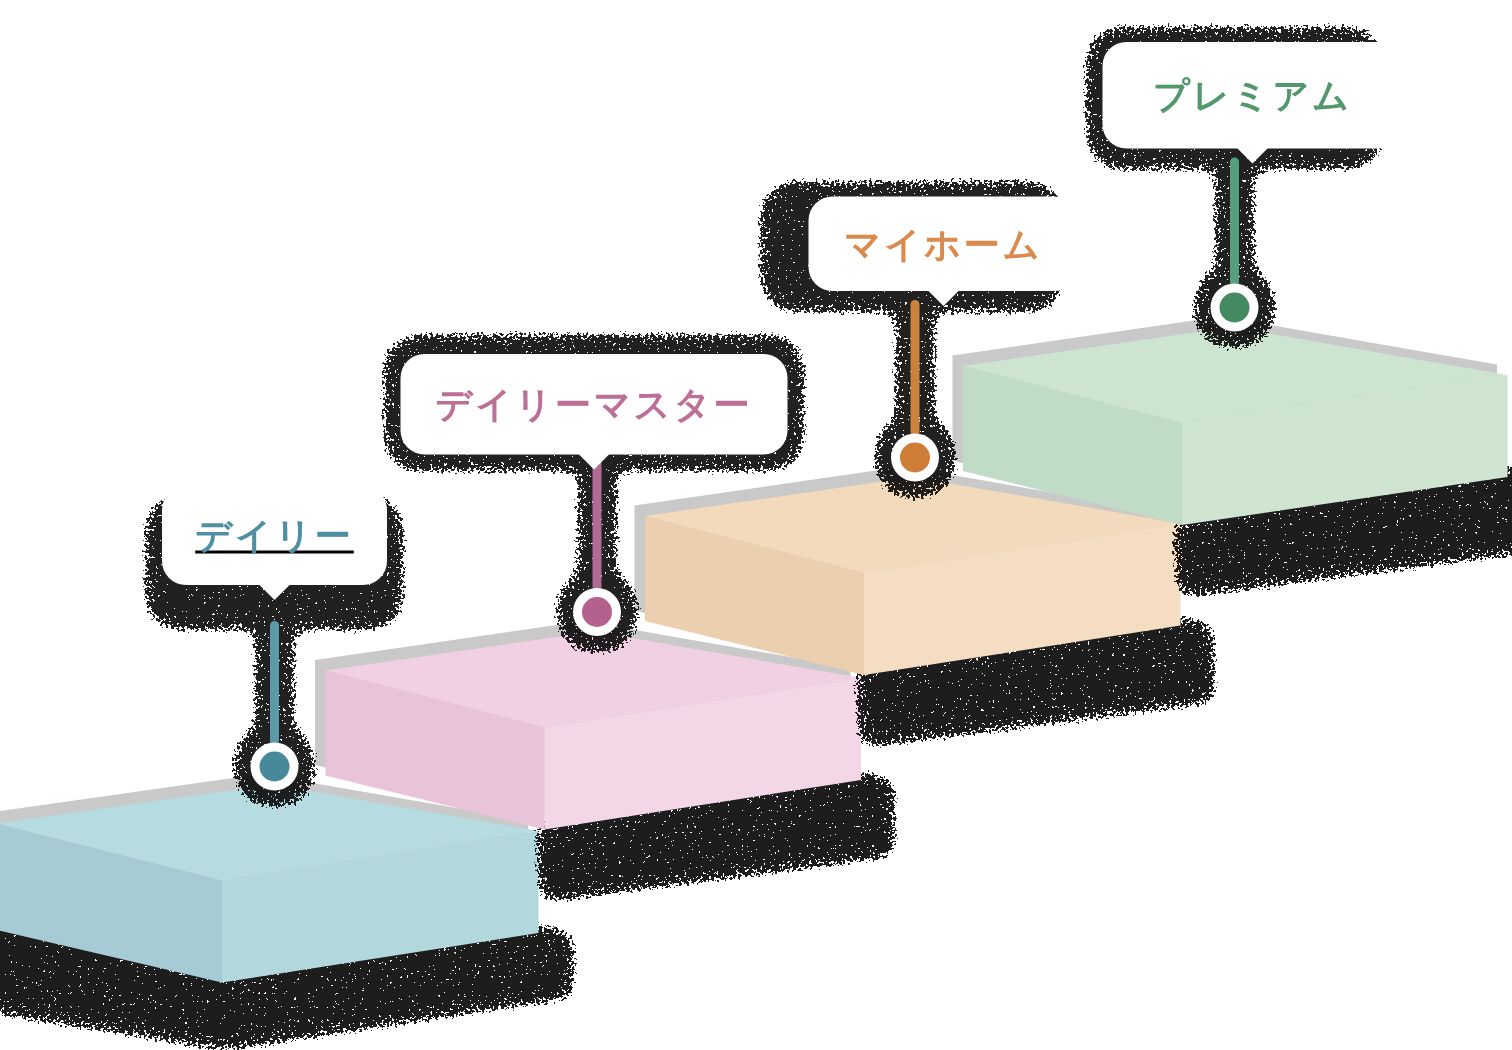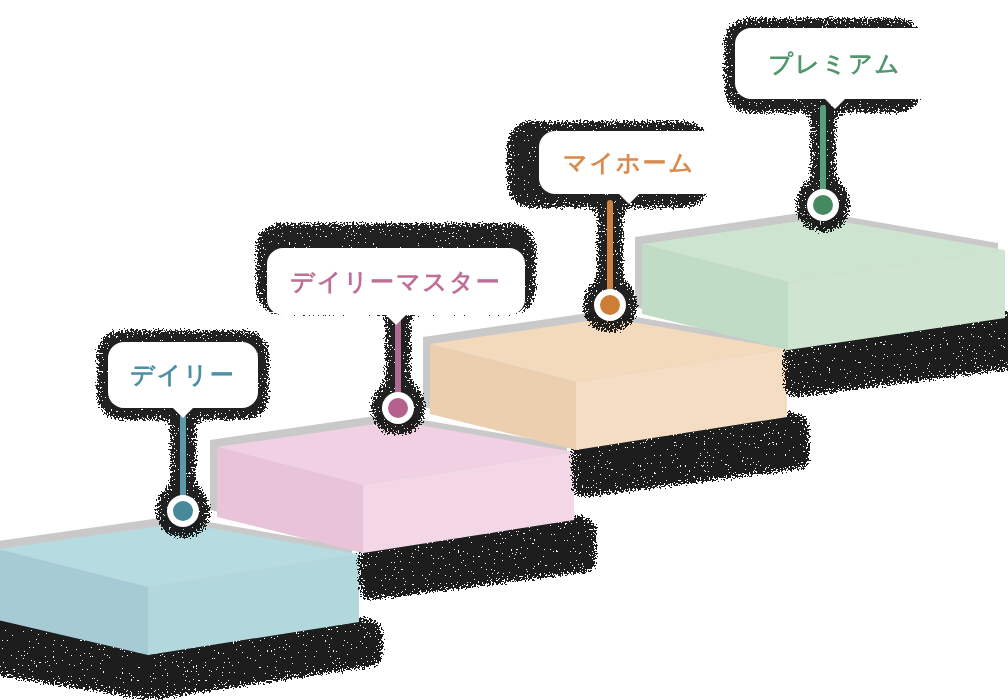--- a/index.html
+++ b/index.html
@@ -11,22 +11,22 @@
   .callout{
     position:absolute;background:#ffffff;border-radius:16px;
     display:flex;align-items:center;justify-content:center;
     font-weight:700;letter-spacing:2px;z-index:5;
   }
   .callout .pointer{
     position:absolute;left:50%;bottom:-10px;transform:translateX(-50%);
     width:0;height:0;border-left:11px solid transparent;border-right:11px solid transparent;
     border-top:11px solid #ffffff;
   }
-  .callout-1{left:108px;top:342px;width:150px;height:66px;font-size:24px;}
-  .callout-2{left:267px;top:248px;width:258px;height:67px;font-size:24px;}
+  .callout-1{left:108px;top:324px;width:150px;height:66px;font-size:24px;text-decoration:underline;}
+  .callout-2{left:267px;top:236px;width:258px;height:67px;font-size:24px;}
   .callout-3{left:518px;top:131px;width:180px;height:63px;font-size:24px;margin-left:21px;}
   .callout-4{left:735px;top:28px;width:200px;height:71px;font-size:24px;}
 </style>
 </head>
 <body>
 
 <div class="stage">
 
   <svg width="1008" height="700" viewBox="0 0 1008 700">
     <defs>

